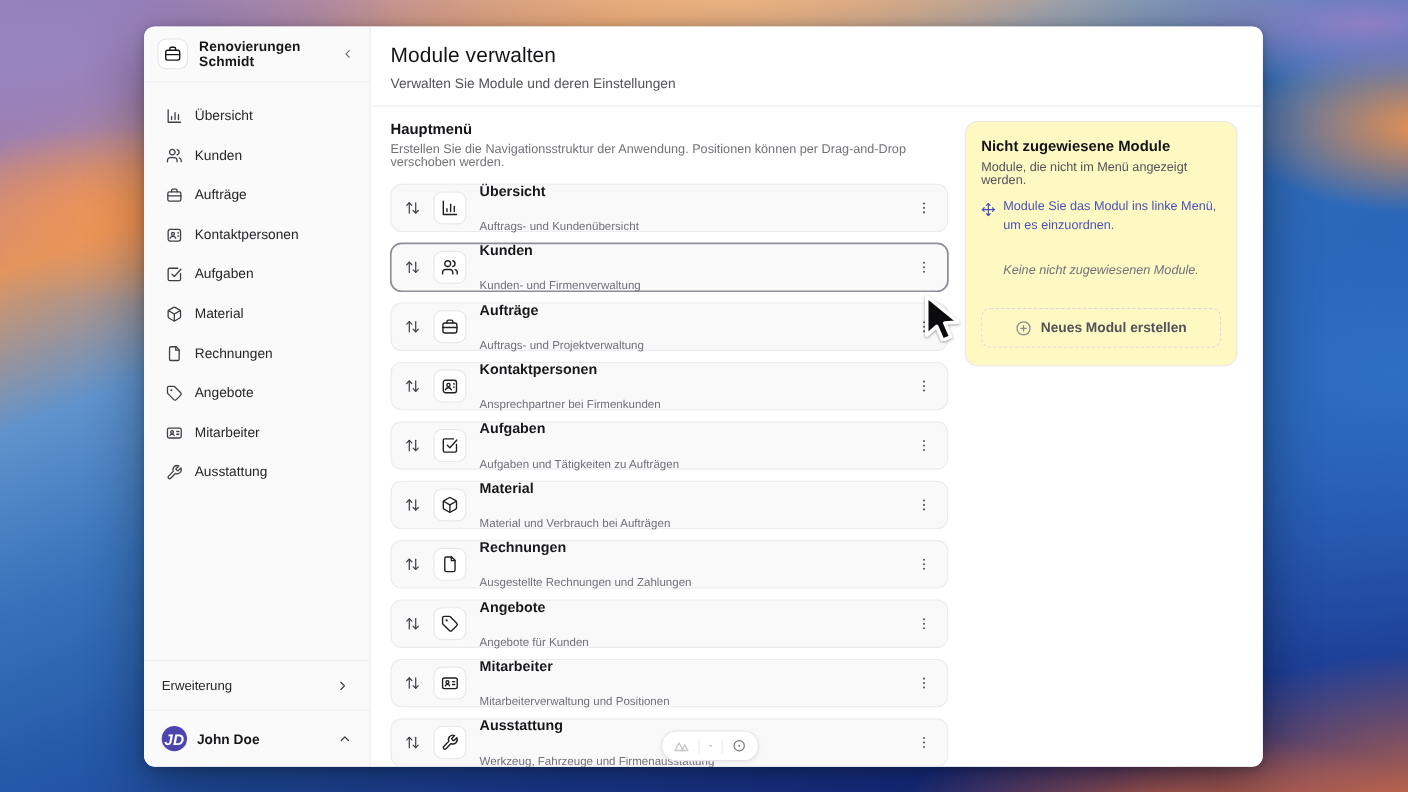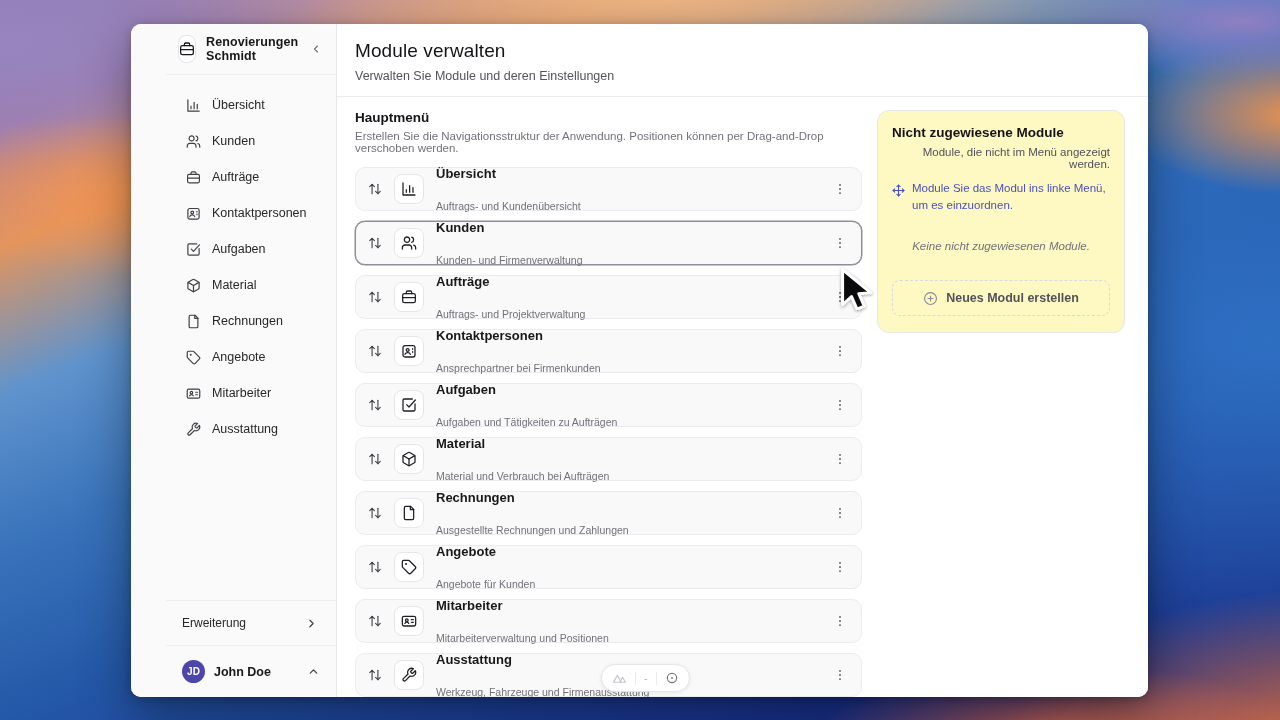--- a/index.html
+++ b/index.html
@@ -22,35 +22,35 @@
 
   
   .window {
     position:absolute; left:131px; top:24px; width:1017px; height:673px;
     background:#fff; border-radius:10px;
     box-shadow:0 18px 50px rgba(0,0,0,.38), 0 2px 10px rgba(0,0,0,.22);
     display:flex; overflow:hidden;
   }
 
   
-  .sidebar { width:206px; flex:0 0 206px; background:#fafafa; border-right:1px solid #e8e8ec; display:flex; flex-direction:column;padding-left:35px; }
+  .sidebar { width:206px; flex:0 0 206px; background:#fafafa; border-right:1px solid #e8e8ec; display:flex; flex-direction:column; }
   .ws-header { height:51px; flex:0 0 51px; display:flex; align-items:center; gap:10px; padding:0 12px; border-bottom:1px solid #efeff2; }
   .ws-iconbox { width:28px; height:28px; background:#fff; border:1px solid #e5e5e9; border-radius:8px; display:flex; align-items:center; justify-content:center; color:#18181b; }
   .ws-name { font-size:12.5px; font-weight:700; color:#18181b; flex:1; letter-spacing:.1px; }
   .ws-collapse { color:#6f6f78; display:flex; padding:2px; cursor:pointer; }
   .nav { padding:14px 12px 8px; display:flex; flex-direction:column; gap:4px; }
   .nav-item { height:32px; border-radius:8px; display:flex; align-items:center; gap:11px; padding:0 8px; color:#27272a; cursor:pointer; }
   .nav-item .nico { color:#3f3f46; }
   .nav-item .nlabel { font-size:12.5px; font-weight:500; }
   .sb-spacer { flex:1; }
   .ext-row { border-top:1px solid #efeff2; height:45px; flex:0 0 45px; display:flex; align-items:center; justify-content:space-between; padding:0 18px 0 16px; cursor:pointer; }
   .ext-label { font-size:12px; font-weight:500; color:#27272a; }
   .ext-chev { color:#3f3f46; display:flex; }
   .user-row { border-top:1px solid #efeff2; height:52px; flex:0 0 52px; display:flex; align-items:center; gap:9px; padding:0 16px; cursor:pointer; }
-  .avatar { width:23px; height:23px; border-radius:50%; color:#fff; font-size:10px; font-weight:700; display:flex; align-items:center; justify-content:center; letter-spacing:.2px; }
+  .avatar { width:23px; height:23px; border-radius:50%; color:#fff; font-size:14px; font-weight:700; display:flex; align-items:center; justify-content:center; letter-spacing:.2px;font-style:italic; }
   .user-name { font-size:12.5px; font-weight:600; color:#18181b; flex:1; }
   .user-chev { color:#3f3f46; display:flex; }
 
   
   .main { flex:1; display:flex; flex-direction:column; background:#fff; min-width:0; }
   .main-header { padding:16px 24px 13px 18px; border-bottom:1px solid #ececef; }
   .page-title { font-size:19px; font-weight:400; color:#141418; letter-spacing:.1px; }
   .page-subtitle { font-size:12.5px; color:#52525b; margin-top:7px; }
   .content { display:flex; gap:15px; padding:13px 7px 0 18px; flex:1; min-height:0; }
   .menu-col { width:507px; flex:0 0 507px; }
@@ -63,21 +63,21 @@
   .mod-iconbox { width:30px; height:30px; background:#fff; border:1px solid #e7e7ea; border-radius:8px; display:flex; align-items:center; justify-content:center; color:#1f1f24; }
   .mod-text { flex:1; min-width:0; padding-left:3px; }
   .mod-title { font-size:13px; font-weight:700; color:#18181b; }
   .mod-desc { font-size:10.5px; color:#71717a; margin-top:19px; }
   .kebab { color:#52525b; display:flex; padding:4px; cursor:pointer; }
 
   
   .panel-col { width:248px; flex:0 0 248px; }
   .panel { background:#fef9c3; border:1px solid #e7e7ea; border-radius:12px; padding:14px 14px 16px; }
   .panel-title { font-size:13.5px; font-weight:700; color:#141418; }
-  .panel-desc { font-size:11.5px; color:#52525b; margin-top:6px;text-align:right; }
+  .panel-desc { font-size:11.5px; color:#52525b; margin-top:6px; }
   .panel-hint { display:flex; gap:7px; margin-top:10px; font-size:11.5px; line-height:1.45; }
   .panel-hint .hico { flex:0 0 auto; margin-top:4px; }
   .panel-empty { font-size:11.5px; font-style:italic; color:#71717a; text-align:center; margin:27px 0 28px; }
   .create-btn { width:100%; height:36px; border:1.5px dashed #d9d9de; border-radius:8px; background:transparent; display:flex; align-items:center; justify-content:center; gap:8px; cursor:pointer; }
   .create-btn .pico { color:#8a8a93; display:flex; }
   .create-btn .plabel { font-size:12.5px; font-weight:600; color:#52525b; font-family:"Liberation Sans", sans-serif; }
 
   
   .float-pill {
     position:absolute; left:601px; top:664px; height:28px; z-index:40;

